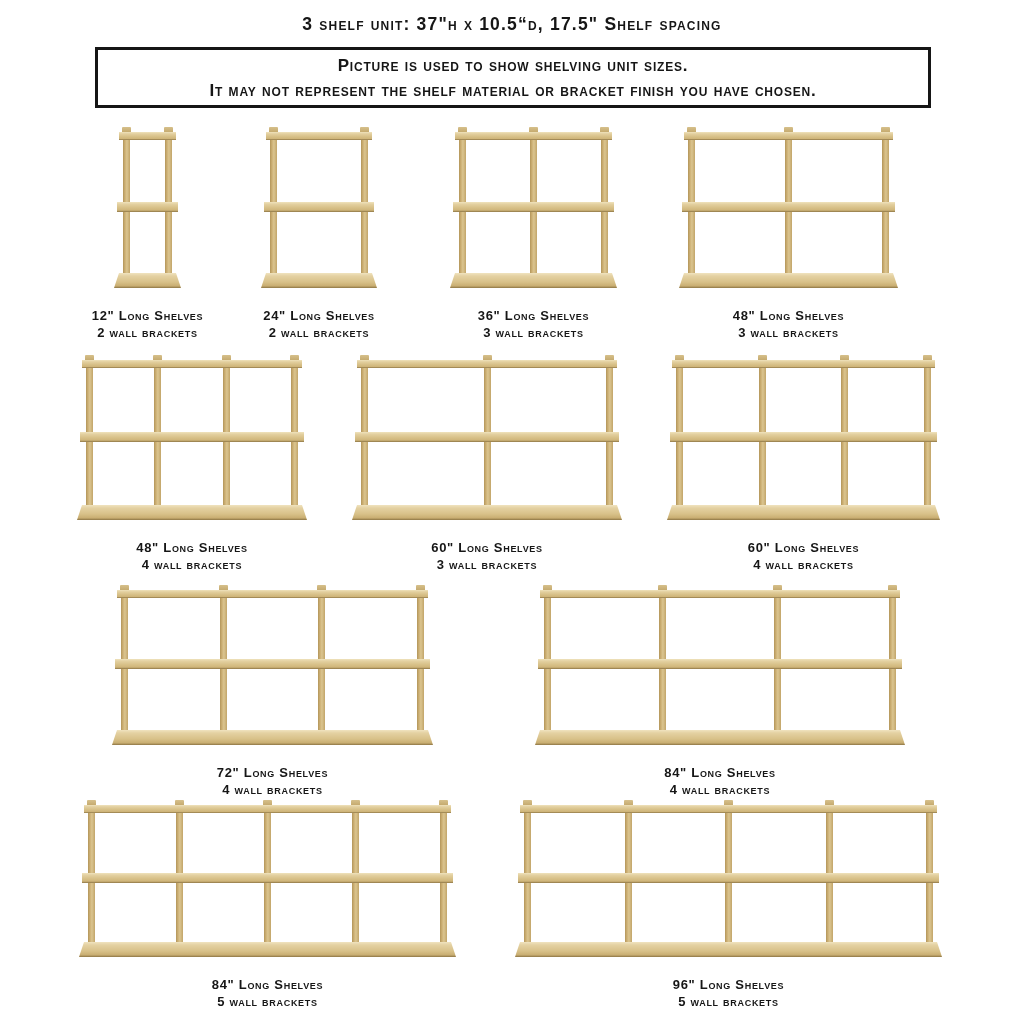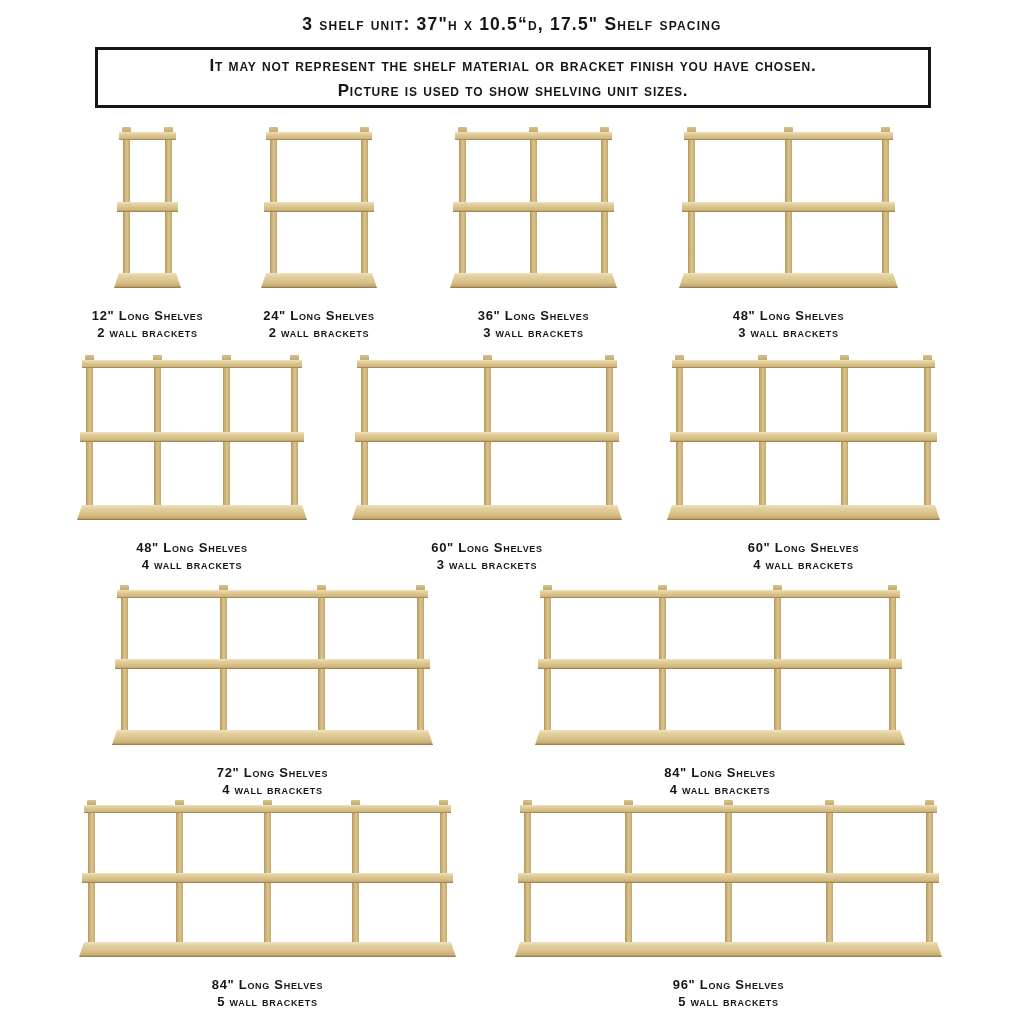--- a/index.html
+++ b/index.html
@@ -83,22 +83,22 @@
     color: var(--text, #161616);
     z-index: 3;
   }
 </style>
 </head>
 <body>
 
 <div class="canvas">
   <div class="title">3 shelf unit: 37"h x 10.5“d, 17.5" Shelf spacing</div>
   <div class="notice">
+    <div>Picture is used to show shelving unit sizes.</div>
     <div>It may not represent the shelf material or bracket finish you have chosen.</div>
-    <div>Picture is used to show shelving unit sizes.</div>
   </div>
   <div id="units-root">
       <div class="unit" style="left: 119px; top: 127px; width: 57px; height: 161px;">
         <div class="post" style="left: 4px; height: 156px;"></div>
         <div class="cap" style="left: 3px;"></div>
         <div class="post" style="left: 46px; height: 156px;"></div>
         <div class="cap" style="left: 45px;"></div>
         <div class="shelf top" style="left: 0px; top: 5px; width: 57px;"></div>
         <div class="shelf mid" style="left: -2px; top: 75px; width: 61px;"></div>
         <div class="shelf base" style="left: -5px; top: 146px; width: 67px; clip-path: polygon(5px 0px, calc(100% - 5px) 0px, 100% 100%, 0px 100%);"></div>

